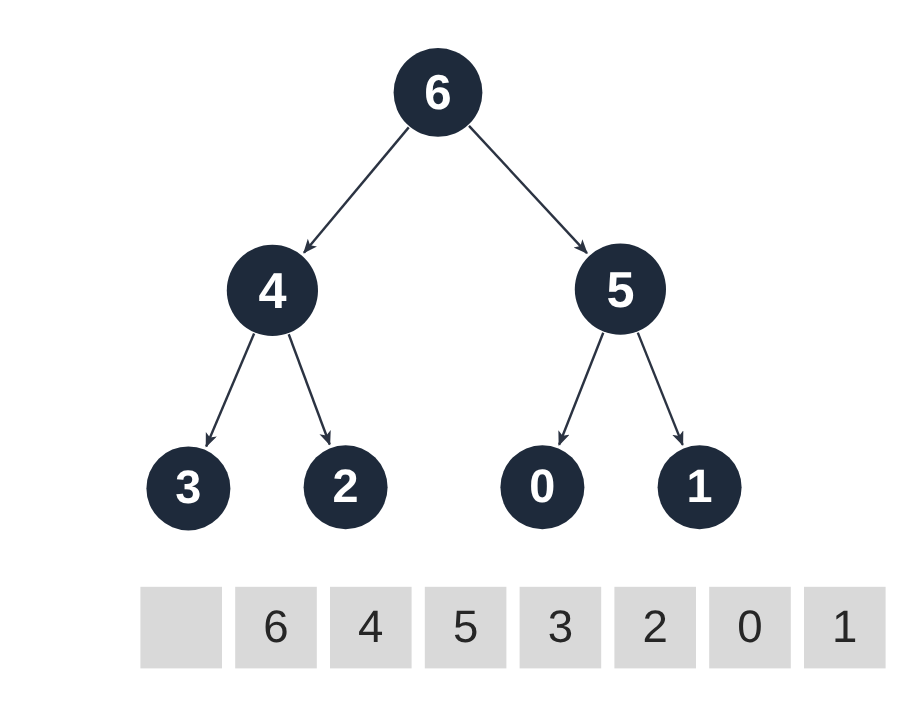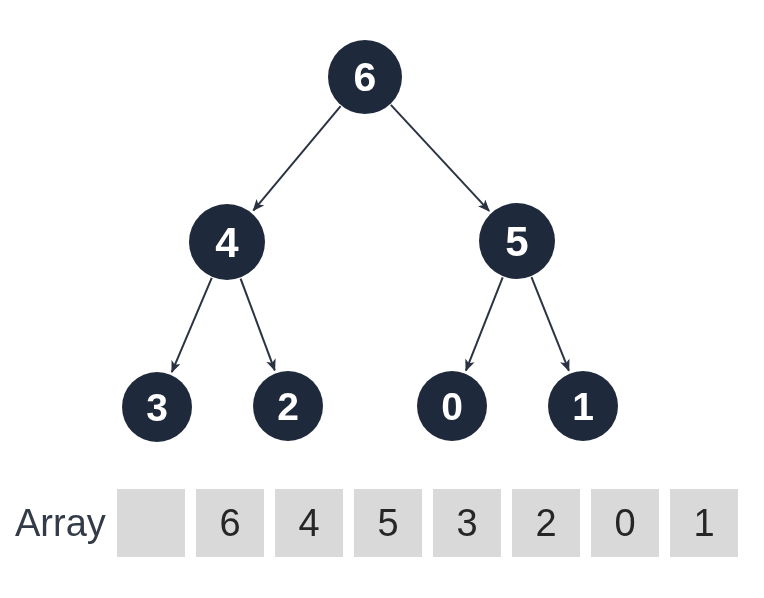--- a/index.html
+++ b/index.html
@@ -83,21 +83,20 @@
       <g>
         <circle cx="452" cy="406" r="35" fill="#1e2a3b"></circle>
         <text x="452" y="406" fill="#ffffff" font-size="39" text-anchor="middle" dominant-baseline="central">0</text>
       </g>
       <g>
         <circle cx="583" cy="406" r="35" fill="#1e2a3b"></circle>
         <text x="583" y="406" fill="#ffffff" font-size="39" text-anchor="middle" dominant-baseline="central">1</text>
       </g>
     </svg>
 
-  <div class="array-label" style="color: rgb(51, 59, 72);">Array</div>
 
   <div id="array-cells">
       <div class="array-cell" style="left: 117px; top: 489px; width: 68px; height: 68px; background: rgb(217, 217, 217); color: rgb(38, 38, 38);"></div>
       <div class="array-cell" style="left: 196px; top: 489px; width: 68px; height: 68px; background: rgb(217, 217, 217); color: rgb(38, 38, 38);">6</div>
       <div class="array-cell" style="left: 275px; top: 489px; width: 68px; height: 68px; background: rgb(217, 217, 217); color: rgb(38, 38, 38);">4</div>
       <div class="array-cell" style="left: 354px; top: 489px; width: 68px; height: 68px; background: rgb(217, 217, 217); color: rgb(38, 38, 38);">5</div>
       <div class="array-cell" style="left: 433px; top: 489px; width: 68px; height: 68px; background: rgb(217, 217, 217); color: rgb(38, 38, 38);">3</div>
       <div class="array-cell" style="left: 512px; top: 489px; width: 68px; height: 68px; background: rgb(217, 217, 217); color: rgb(38, 38, 38);">2</div>
       <div class="array-cell" style="left: 591px; top: 489px; width: 68px; height: 68px; background: rgb(217, 217, 217); color: rgb(38, 38, 38);">0</div>
       <div class="array-cell" style="left: 670px; top: 489px; width: 68px; height: 68px; background: rgb(217, 217, 217); color: rgb(38, 38, 38);">1</div>

